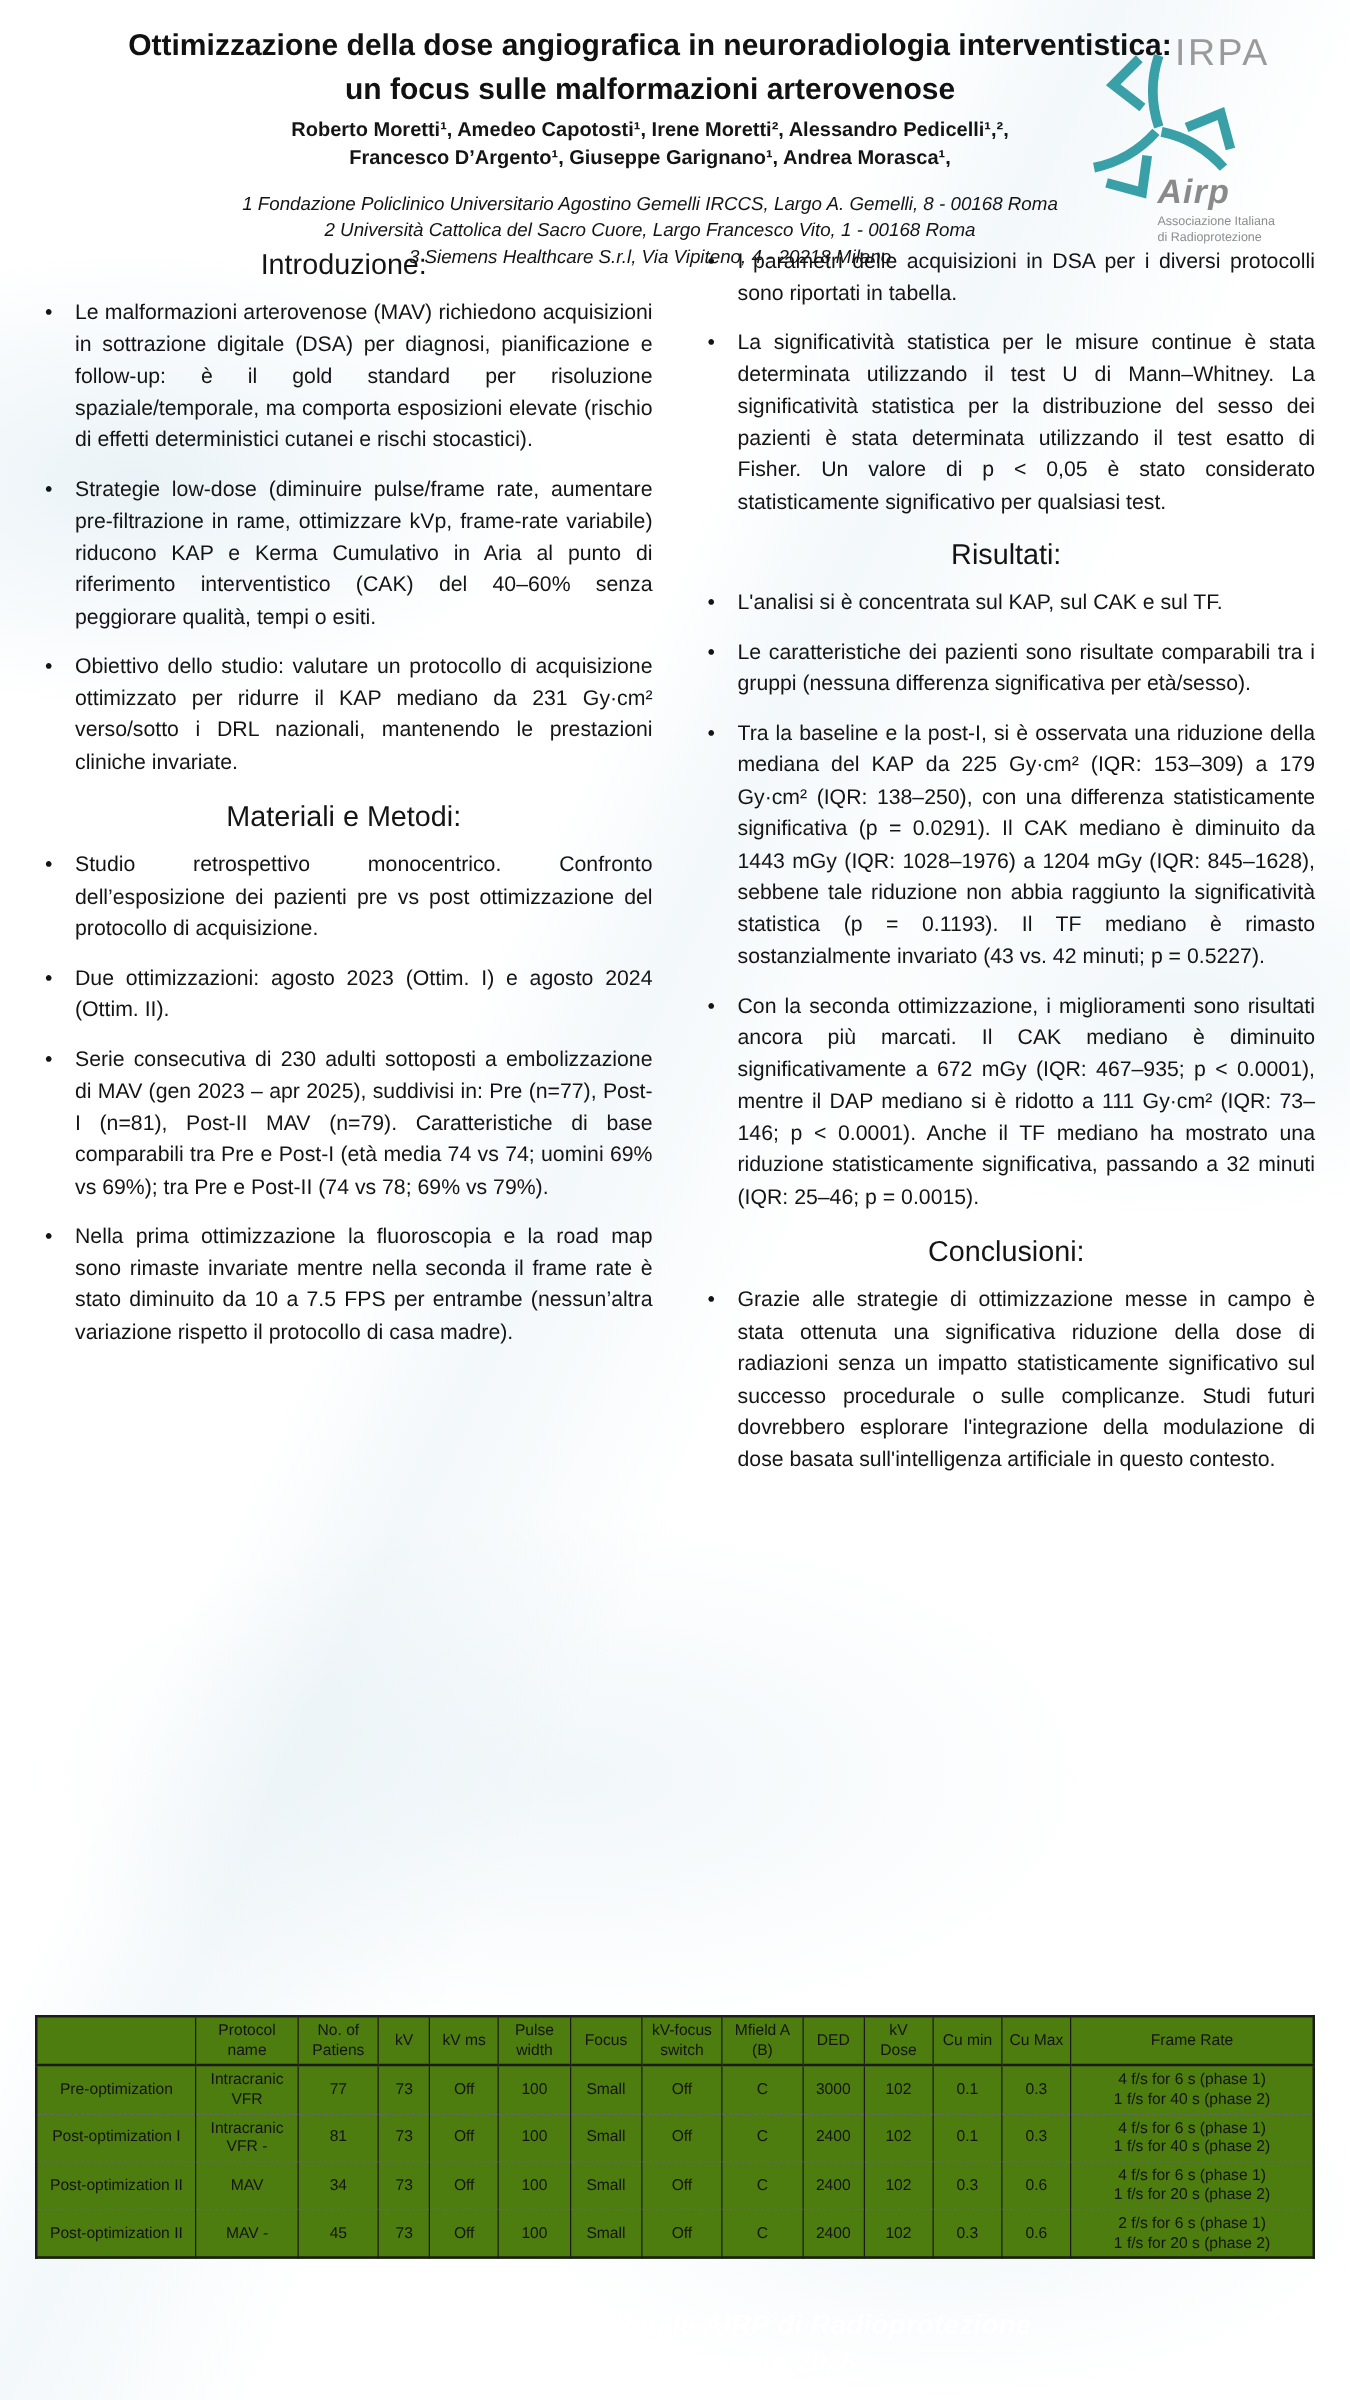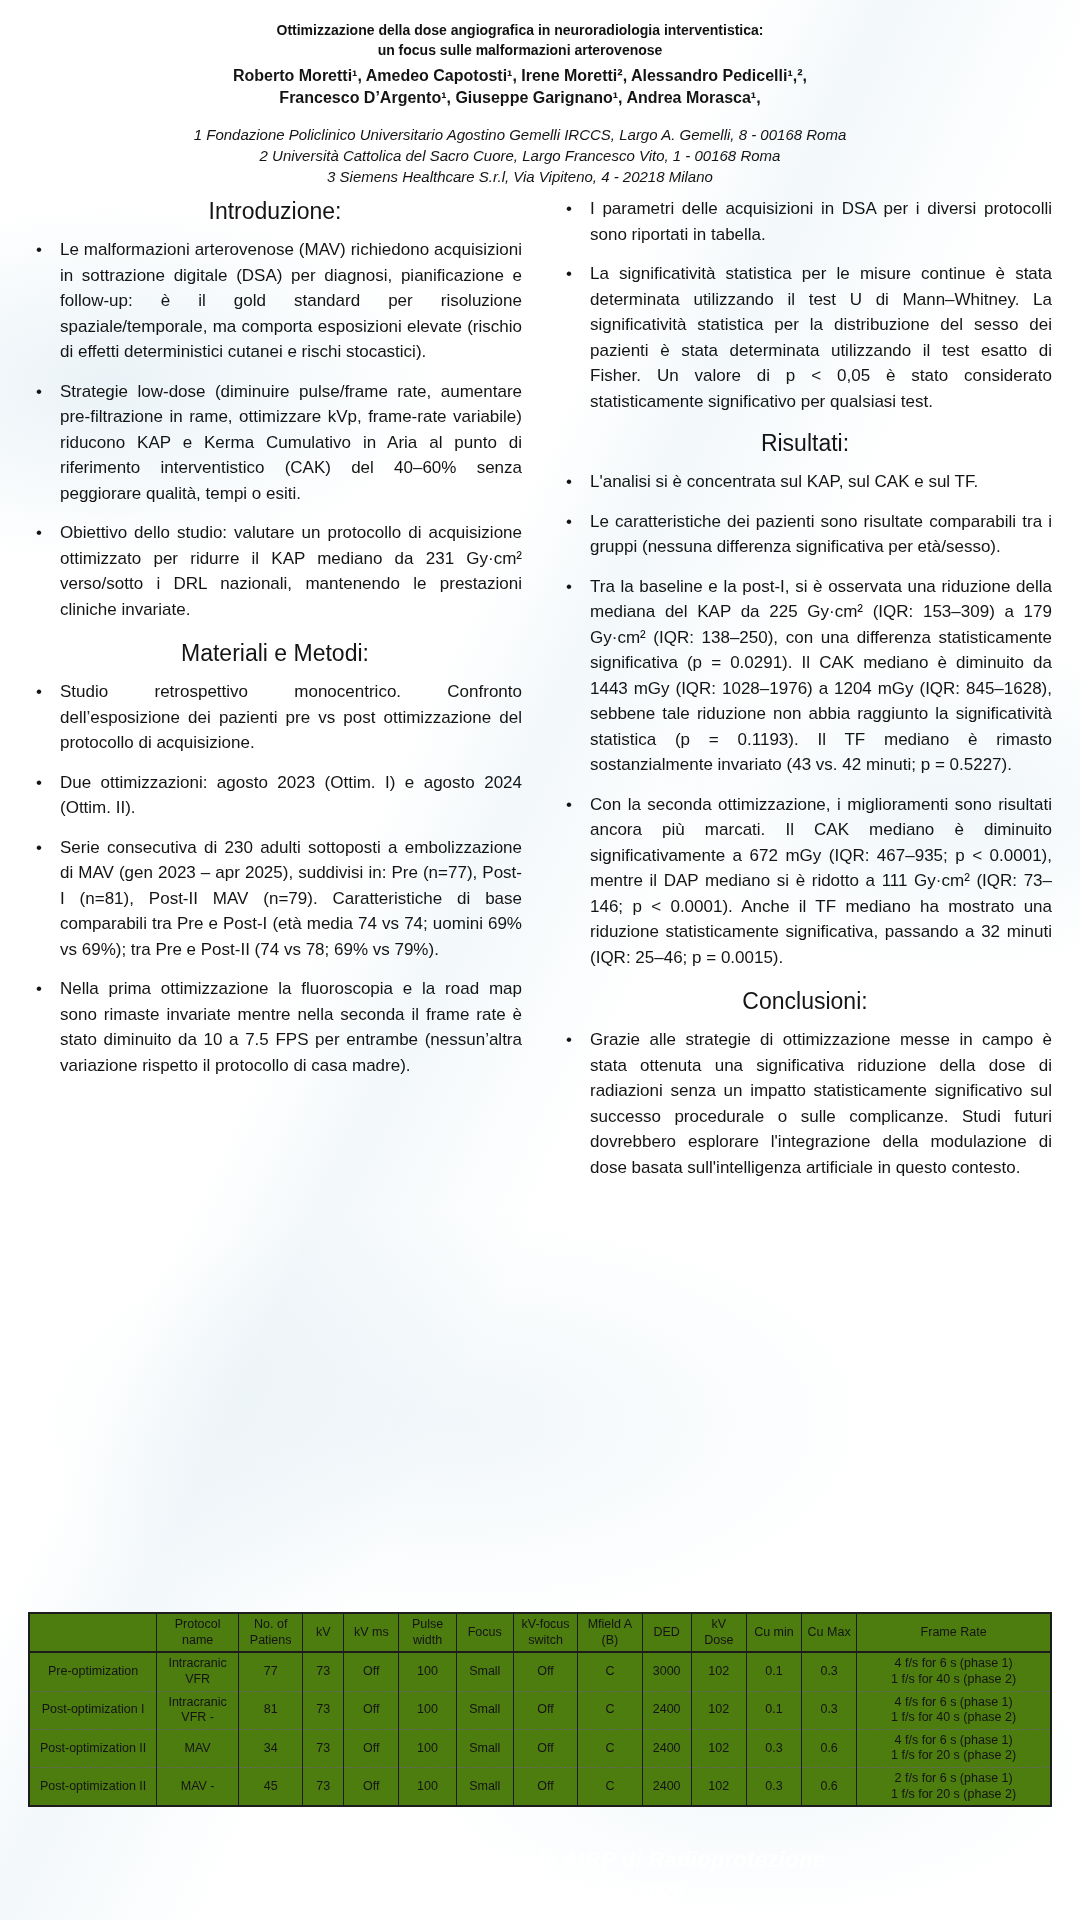--- a/index.html
+++ b/index.html
@@ -15,21 +15,21 @@
       linear-gradient(115deg, transparent 38%, rgba(180,210,225,0.16) 45%, transparent 56%),
       radial-gradient(ellipse 480px 260px at 10% 20%, rgba(186,214,228,0.30), transparent 70%),
       radial-gradient(ellipse 420px 240px at 88% 42%, rgba(186,214,228,0.22), transparent 70%),
       radial-gradient(ellipse 620px 300px at 42% 74%, rgba(186,214,228,0.20), transparent 70%),
       radial-gradient(ellipse 500px 220px at 70% 92%, rgba(186,214,228,0.18), transparent 70%);
   }
   .content{position:relative;z-index:1;}
 
   
   .header{padding:20px 100px 0 60px;text-align:center;}
-  .title-line{font-size:14px;font-weight:700;line-height:1.45;color:#111;}
+  .title-line{font-size:24px;font-weight:700;line-height:1.45;color:#111;}
   .authors{margin-top:4px;text-align:center;}
   .authors-line{font-size:16px;font-weight:700;line-height:1.4;}
   .affils{margin-top:15px;}
   .affil-line{font-size:15px;font-style:italic;line-height:1.4;}
 
   
   .logo{position:absolute;top:26px;left:862px;width:210px;height:178px;z-index:2;}
   .logo svg{position:absolute;left:0;top:8px;}
   .irpa-text{position:absolute;left:78px;top:0;font-size:30px;color:#9a9a9a;letter-spacing:2px;font-weight:400;}
   .airp-text{position:absolute;left:64px;top:112px;font-size:27px;font-weight:700;font-style:italic;color:#8a8a8a;letter-spacing:1px;}
@@ -85,20 +85,44 @@
       <div class="authors-line">Roberto Moretti¹, Amedeo Capotosti¹, Irene Moretti², Alessandro Pedicelli¹,²,</div>
       <div class="authors-line">Francesco D’Argento¹, Giuseppe Garignano¹, Andrea Morasca¹,</div>
     </div>
     <div class="affils">
       <div class="affil-line">1 Fondazione Policlinico Universitario Agostino Gemelli IRCCS, Largo A. Gemelli, 8 - 00168 Roma</div>
       <div class="affil-line">2 Università Cattolica del Sacro Cuore, Largo Francesco Vito, 1 - 00168 Roma</div>
       <div class="affil-line">3 Siemens Healthcare S.r.l, Via Vipiteno, 4 - 20218 Milano</div>
     </div>
   </div>
 
+  <div class="logo">
+    <svg width="130" height="130" viewBox="0 0 100 100">
+      <g fill="none" stroke="#3aa0a8" stroke-width="6">
+        <g transform="translate(50,54)">
+          <g>
+            <path d="M0,-46 C -6,-28 -4,-14 0,-2"></path>
+            <path d="M-12,-44 L-28,-28 L-10,-14"></path>
+          </g>
+          <g transform="rotate(120)">
+            <path d="M0,-46 C -6,-28 -4,-14 0,-2"></path>
+            <path d="M-12,-44 L-28,-28 L-10,-14"></path>
+          </g>
+          <g transform="rotate(240)">
+            <path d="M0,-46 C -6,-28 -4,-14 0,-2"></path>
+            <path d="M-12,-44 L-28,-28 L-10,-14"></path>
+          </g>
+        </g>
+      </g>
+    </svg>
+    <span class="irpa-text">IRPA</span>
+    <span class="airp-text">Airp</span>
+    <div class="airp-caption" style="white-space:pre-line">Associazione Italiana
+di Radioprotezione</div>
+  </div>
 
   <div class="columns">
 
     <section class="col">
       <h2 class="sec-heading">Introduzione:</h2>
       <ul class="bullets">
         <li>Le malformazioni arterovenose (MAV) richiedono acquisizioni in sottrazione digitale (DSA) per diagnosi, pianificazione e follow-up: è il gold standard per risoluzione spaziale/temporale, ma comporta esposizioni elevate (rischio di effetti deterministici cutanei e rischi stocastici).</li>
         <li>Strategie low-dose (diminuire pulse/frame rate, aumentare pre-filtrazione in rame, ottimizzare kVp, frame-rate variabile) riducono KAP e Kerma Cumulativo in Aria al punto di riferimento interventistico (CAK) del 40–60% senza peggiorare qualità, tempi o esiti.</li>
         <li>Obiettivo dello studio: valutare un protocollo di acquisizione ottimizzato per ridurre il KAP mediano da 231 Gy·cm² verso/sotto i DRL nazionali, mantenendo le prestazioni cliniche invariate.</li>
       </ul>

